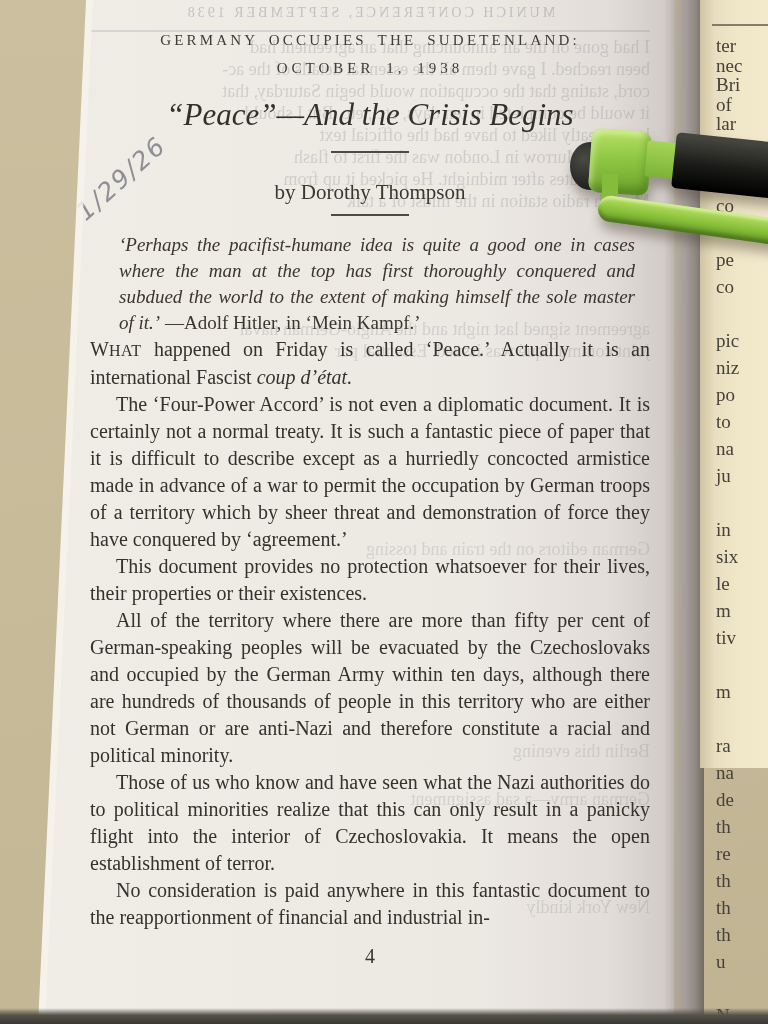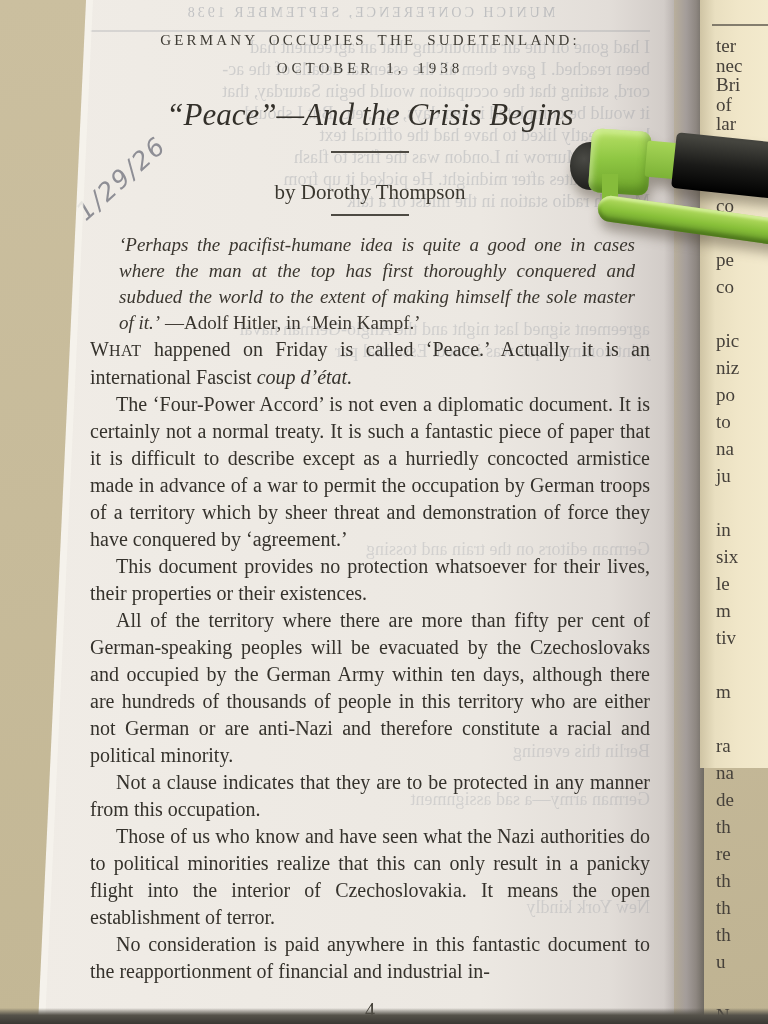--- a/index.html
+++ b/index.html
@@ -142,21 +142,20 @@
       <div class="epigraph">
         <span class="q">‘Perhaps the pacifist-humane idea is quite a good one in cases where the man at the top has first thoroughly conquered and subdued the world to the extent of making himself the sole master of it.’</span>
         <span class="attr">—Adolf Hitler, in ‘Mein Kampf.’</span>
       </div>
 
       <div class="bodytext">
         <p class="noindent"><span>W</span><span class="sc">hat</span><span> happened on Friday is called ‘Peace.’ Actually it is an international Fascist </span><span class="it">coup d’état.</span></p>
         <p>The ‘Four-Power Accord’ is not even a diplomatic document. It is certainly not a normal treaty. It is such a fantastic piece of paper that it is difficult to describe except as a hurriedly concocted armistice made in advance of a war to permit the occupation by German troops of a territory which by sheer threat and demonstration of force they have conquered by ‘agreement.’</p>
         <p>This document provides no protection whatsoever for their lives, their properties or their existences.</p>
         <p>All of the territory where there are more than fifty per cent of German-speaking peoples will be evacuated by the Czechoslovaks and occupied by the German Army within ten days, although there are hundreds of thousands of people in this territory who are either not German or are anti-Nazi and therefore constitute a racial and political minority.</p>
-        <p>Not a clause indicates that they are to be protected in any manner from this occupation.</p>
         <p>Those of us who know and have seen what the Nazi authorities do to political minorities realize that this can only result in a panicky flight into the interior of Czechoslovakia. It means the open establishment of terror.</p>
         <p>No consideration is paid anywhere in this fantastic document to the reapportionment of financial and industrial in-</p>
       </div>
 
       <div class="folio">4</div>
     </div>
 
     <div class="handnote">1/29/26</div>
   </div>
 

